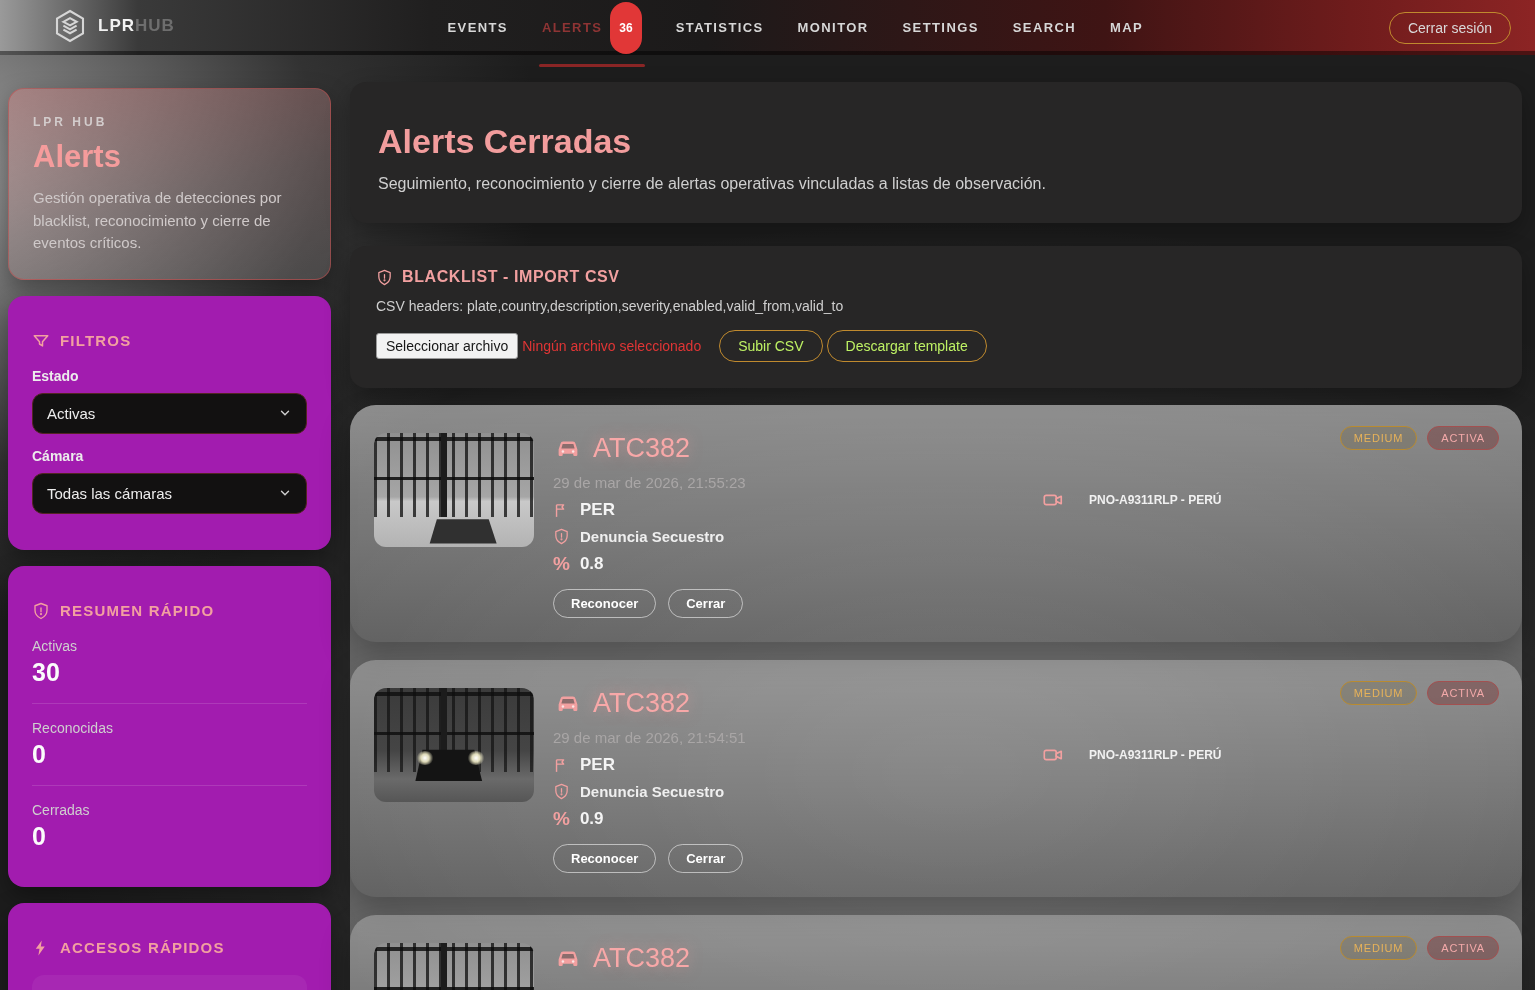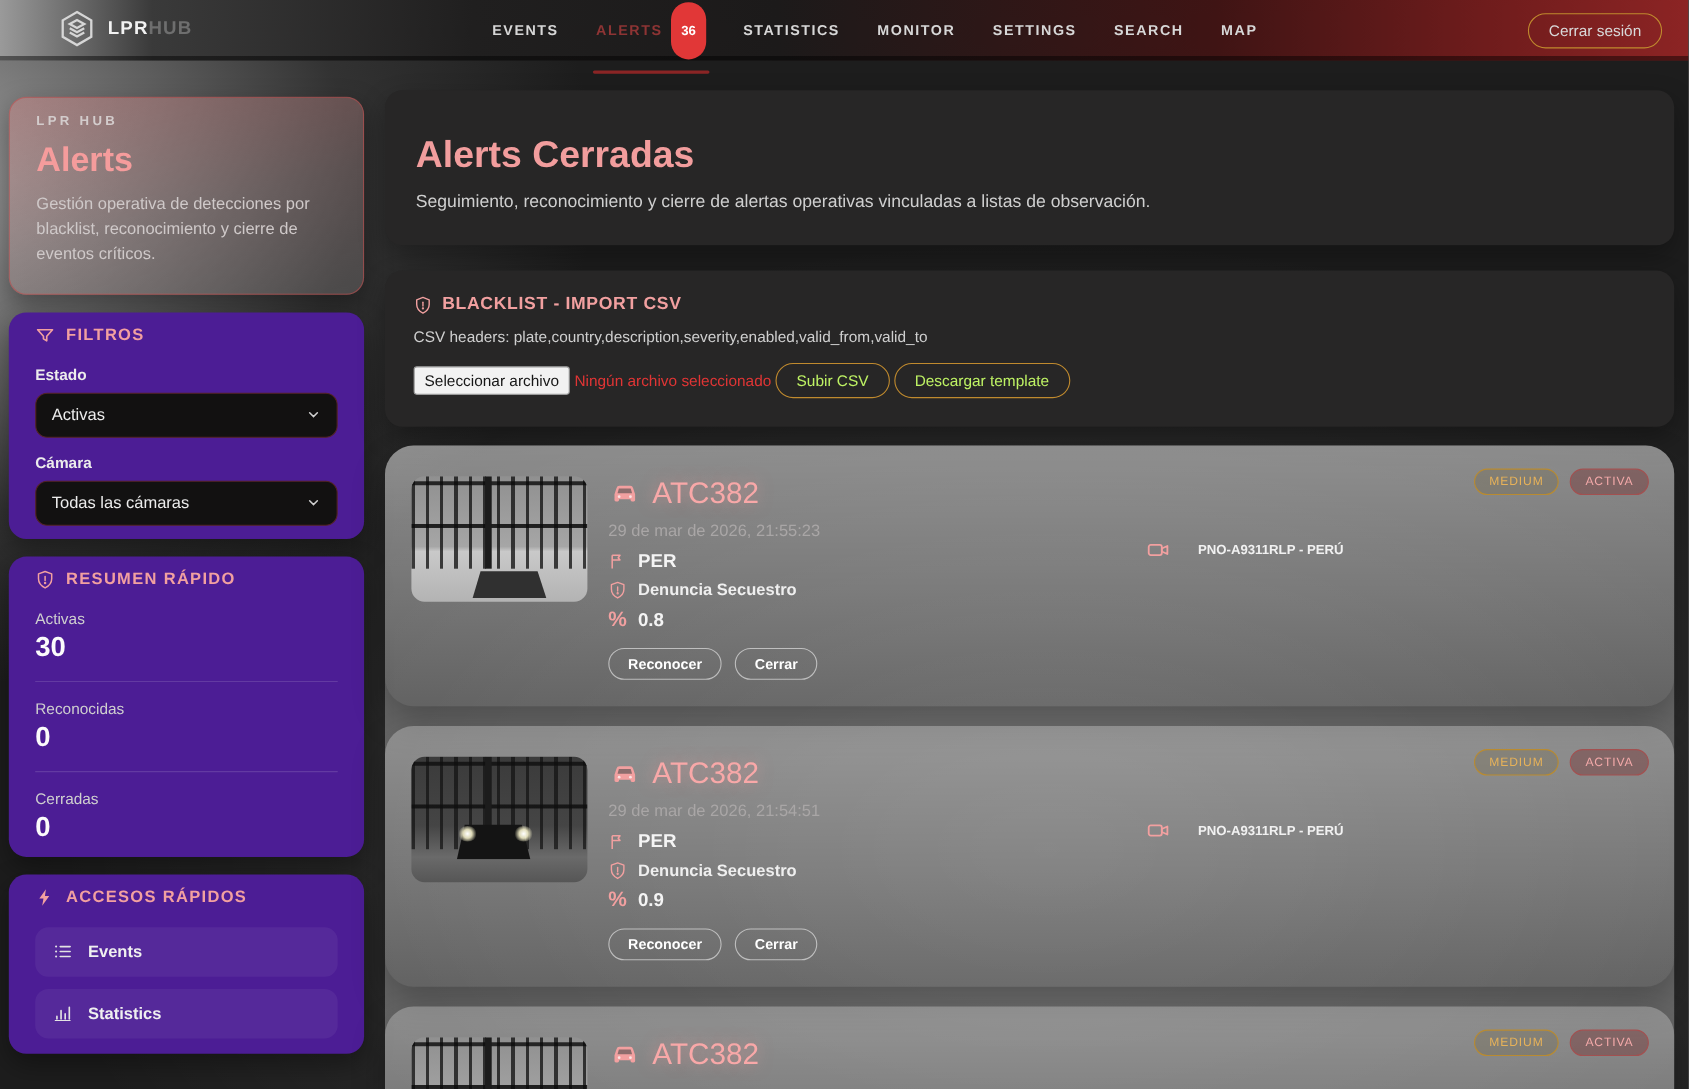--- a/index.html
+++ b/index.html
@@ -29,24 +29,24 @@
   .nav-item.active::after { content:""; position:absolute; left:-3px; right:-3px; bottom:-13px; height:3px; border-radius:2px; background:#8a2525; }
   .nav-badge { background:#e13737; color:#fff; font-size:12px; font-weight:700; letter-spacing:0; border-radius:999px; padding:19px 9px; }
   .logout-btn { position:absolute; right:24px; top:12px; background:transparent; border:1px solid #c08a2e; color:#d9d9d9; font-size:14px; padding:7px 18px; border-radius:999px; font-family:inherit; cursor:pointer; }
 
   
   .layout { display:flex; align-items:flex-start; }
   .sidebar { width:323px; margin:33px 0 0 8px; flex-shrink:0; }
   .main { flex:1; margin:27px 13px 0 19px; }
 
   
-  .s-card { border-radius:16px; padding:12px 24px; margin-bottom:16px; background:#4c1d95; box-shadow:0 10px 24px rgba(0,0,0,.35); }
+  .s-card { border-radius:16px; padding:36px 24px; margin-bottom:16px; background:#a21caf; box-shadow:0 10px 24px rgba(0,0,0,.35); }
   .hero-card {
     background:linear-gradient(165deg, rgba(219,136,136,.42) 0%, rgba(185,150,150,.30) 55%, rgba(160,155,155,.24) 100%);
-    border:1px solid rgba(186,77,77,.6); padding:14px 24px 24px;
+    border:1px solid rgba(186,77,77,.6); padding:26px 24px 24px;
   }
   .hero-overline { font-size:12px; font-weight:700; letter-spacing:3px; color:#d3cccc; }
   .hero-title { font-size:31px; font-weight:700; color:#f59c9c; margin:10px 0 12px; }
   .hero-desc { font-size:15px; line-height:1.5; color:#cfc9c9; }
   .s-title { display:flex; align-items:center; gap:10px; font-size:15px; font-weight:700; letter-spacing:1.2px; color:#f2a0a0; margin-bottom:18px; }
   .s-title svg { width:18px; height:18px; }
   .field-label { font-size:14px; font-weight:700; color:#ececec; margin:14px 0 9px; }
   .select {
     display:flex; align-items:center; justify-content:space-between; height:41px; padding:0 14px;
     background:#121111; border:1px solid #542424; border-radius:11px; font-size:15px; color:#ededed; cursor:pointer;
@@ -64,21 +64,21 @@
   .head-card { padding:28px 28px 30px; margin-bottom:23px; }
   .head-overline { font-size:12px; font-weight:700; letter-spacing:3px; color:#cfcfcf; }
   .head-title { font-size:34px; font-weight:700; color:#f29d9d; margin:12px 0 14px; }
   .head-sub { font-size:16px; color:#cfcfcf; }
   .csv-card { padding:22px 26px 26px; margin-bottom:17px; }
   .csv-title { display:flex; align-items:center; gap:9px; font-size:16px; font-weight:700; letter-spacing:.6px; color:#f2a0a0; }
   .csv-title svg { width:17px; height:17px; }
   .csv-hint { font-size:14px; color:#cfcfcf; margin:12px 0 16px; }
   .csv-row { display:flex; align-items:center; gap:4px; }
   .file-btn { background:#f2f2f2; color:#161616; font-size:14px; padding:4px 9px; border:1px solid #9a9a9a; border-radius:3px; cursor:pointer; }
-  .file-status { font-size:14px; color:#e03535; }
+  .file-status { font-size:14px; color:#e03535; margin-right:14px; }
   .btn-amber { background:transparent; border:1px solid #c08a2e; color:#bef264; font-size:14px; padding:7px 18px; border-radius:999px; font-family:inherit; cursor:pointer; }
 
   
   .alerts-wrap { background:rgba(255,255,255,.30); border-radius:26px; display:flex; flex-direction:column; gap:18px; }
   .alert-card {
     position:relative; display:flex; align-items:flex-start; gap:19px; min-height:195px;
     padding:28px 24px 24px; border-radius:26px;
     background:linear-gradient(180deg, rgba(255,255,255,.26) 0%, rgba(255,255,255,.10) 55%, rgba(0,0,0,.05) 100%);
     box-shadow:0 14px 30px rgba(0,0,0,.25);
   }

